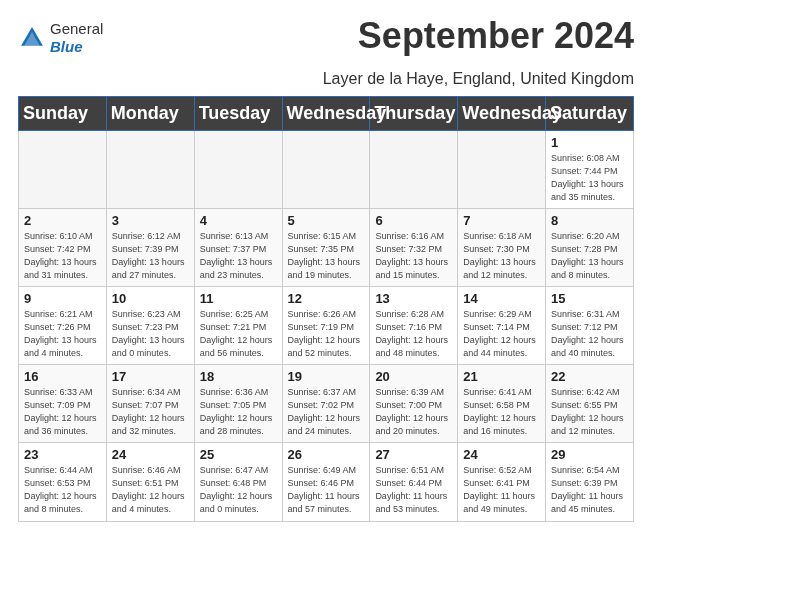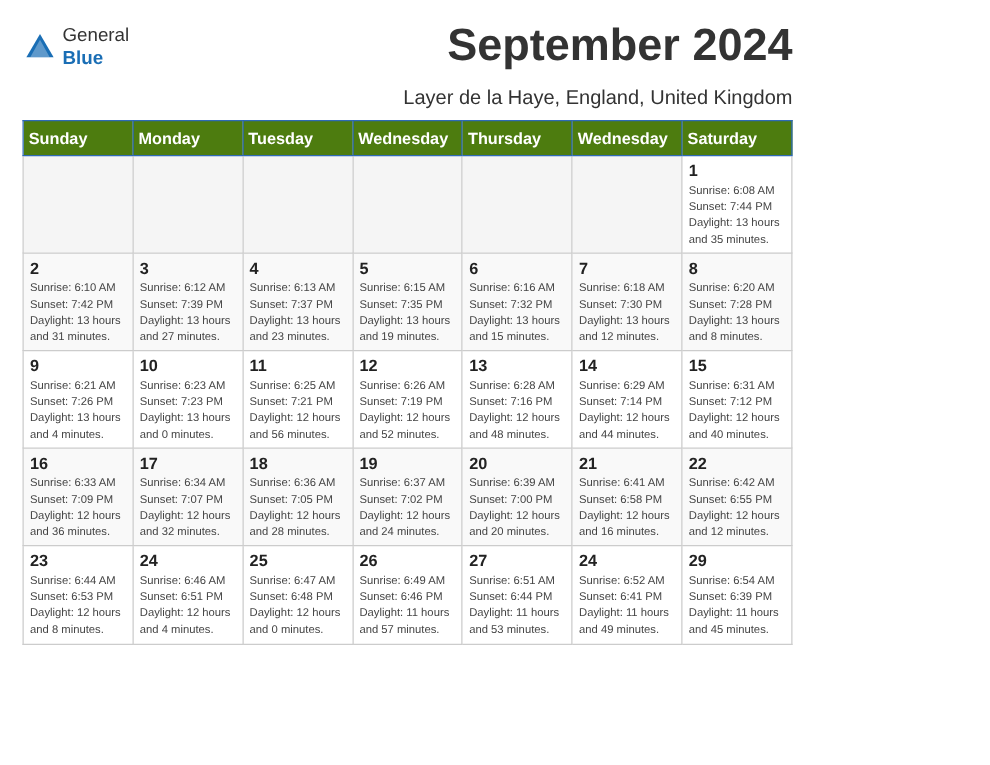--- a/index.html
+++ b/index.html
@@ -25,21 +25,21 @@
       align-items: center;
       gap: 4px;
       margin-top: 4px;
     }
     .logo-text {
       font-size: 15px;
       line-height: 1.2;
       color: #333;
     }
     .logo-text .general { display: block; }
-    .logo-text .blue { display: block; color: #1a6eb5; font-weight: bold; }
+    .logo-text .blue { display: block; color: #1a6eb5; font-weight: bold; font-style: italic; }
     .logo-icon {
       width: 28px;
       height: 28px;
     }
     .title-block {
       text-align: right;
     }
     .month-title {
       font-size: 36px;
       font-weight: bold;
@@ -51,23 +51,23 @@
       color: #333;
       margin-top: 14px;
     }
     .calendar {
       width: 100%;
       border-collapse: collapse;
       table-layout: fixed;
       margin-top: 8px;
     }
     .calendar th {
-      background-color: #4d7c0f;
+      background-color: #404040;
       color: #fff;
-      font-size: 13px;
+      font-size: 18px;
       font-weight: bold;
       padding: 6px 4px;
       text-align: left;
       border: 1px solid #2e6ab5;
     }
     .calendar td {
       border: 1px solid #ccc;
       vertical-align: top;
       padding: 4px 5px;
       font-size: 9.5px;

